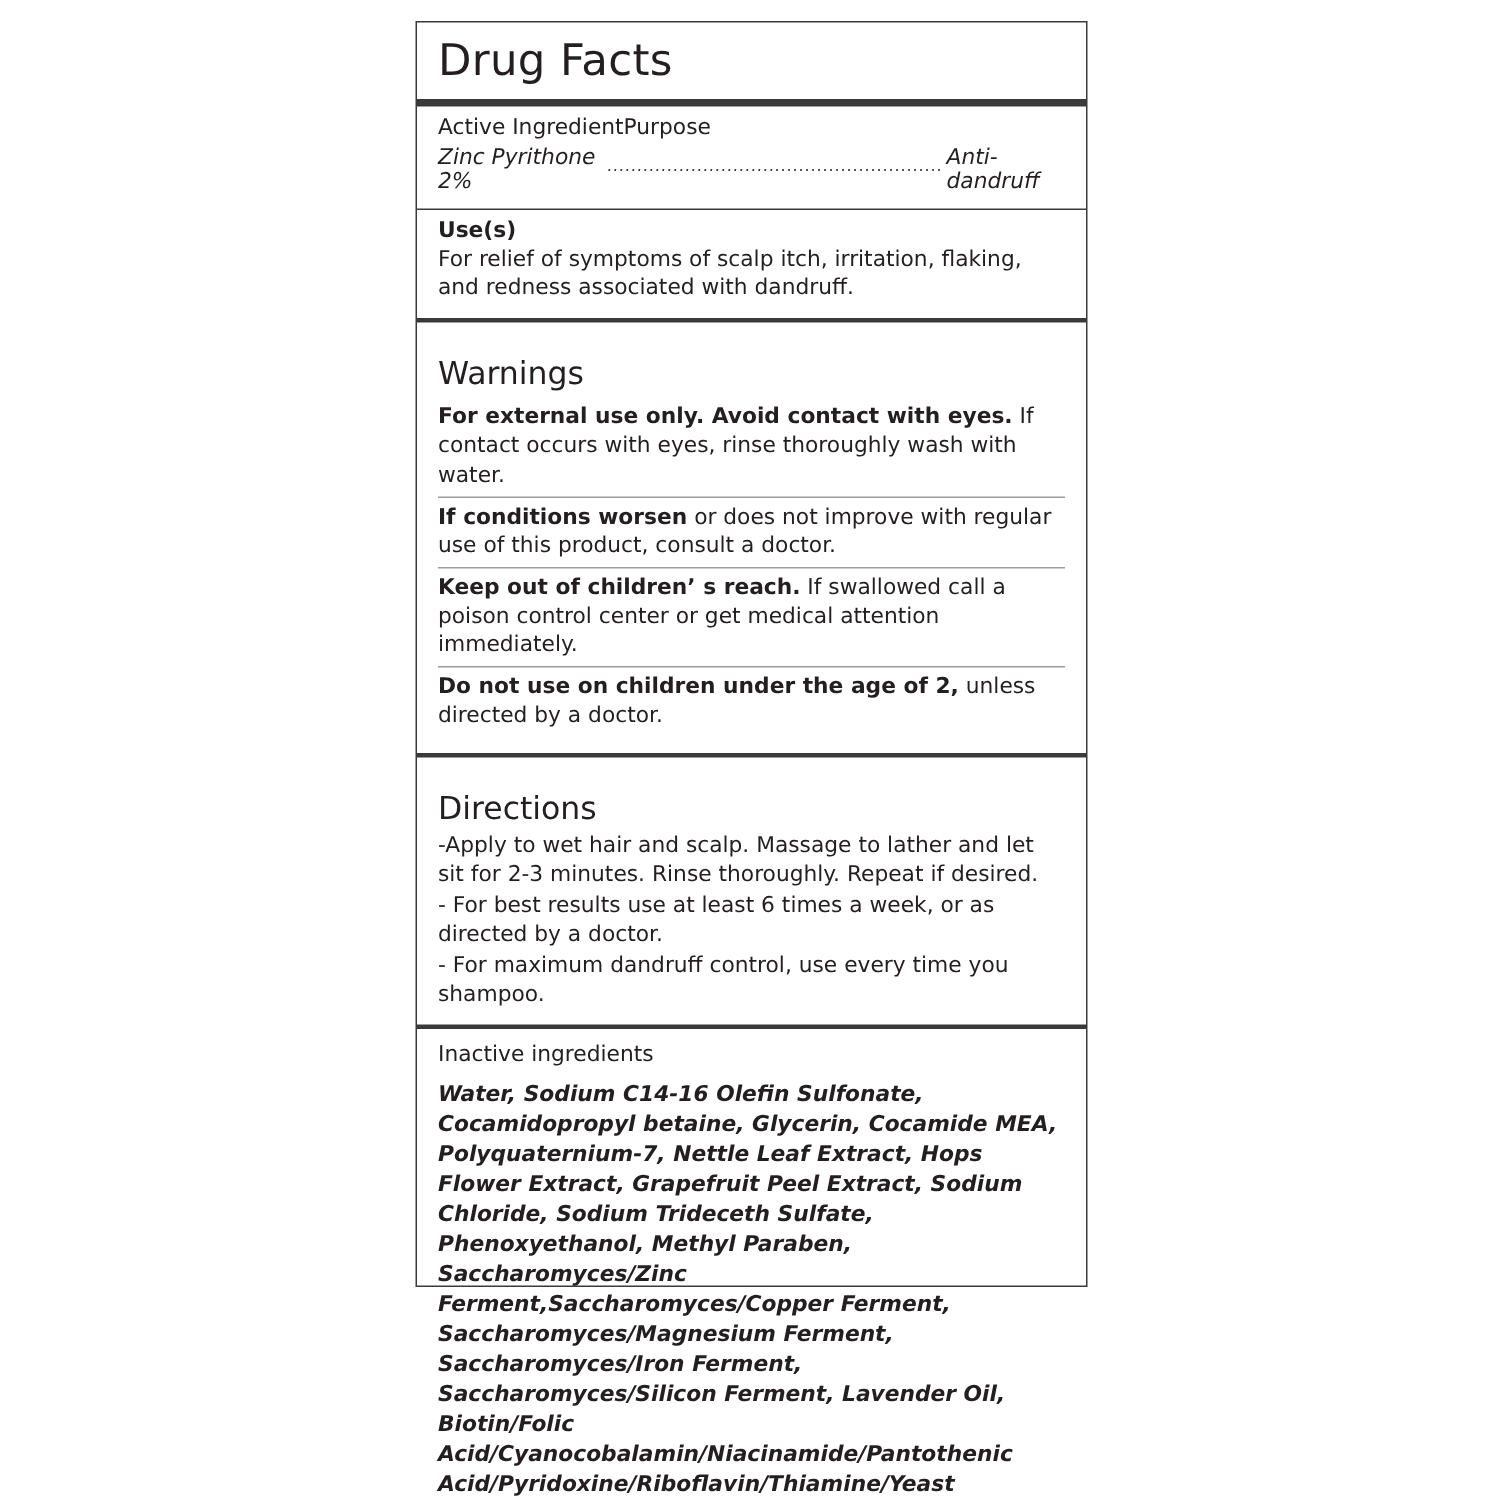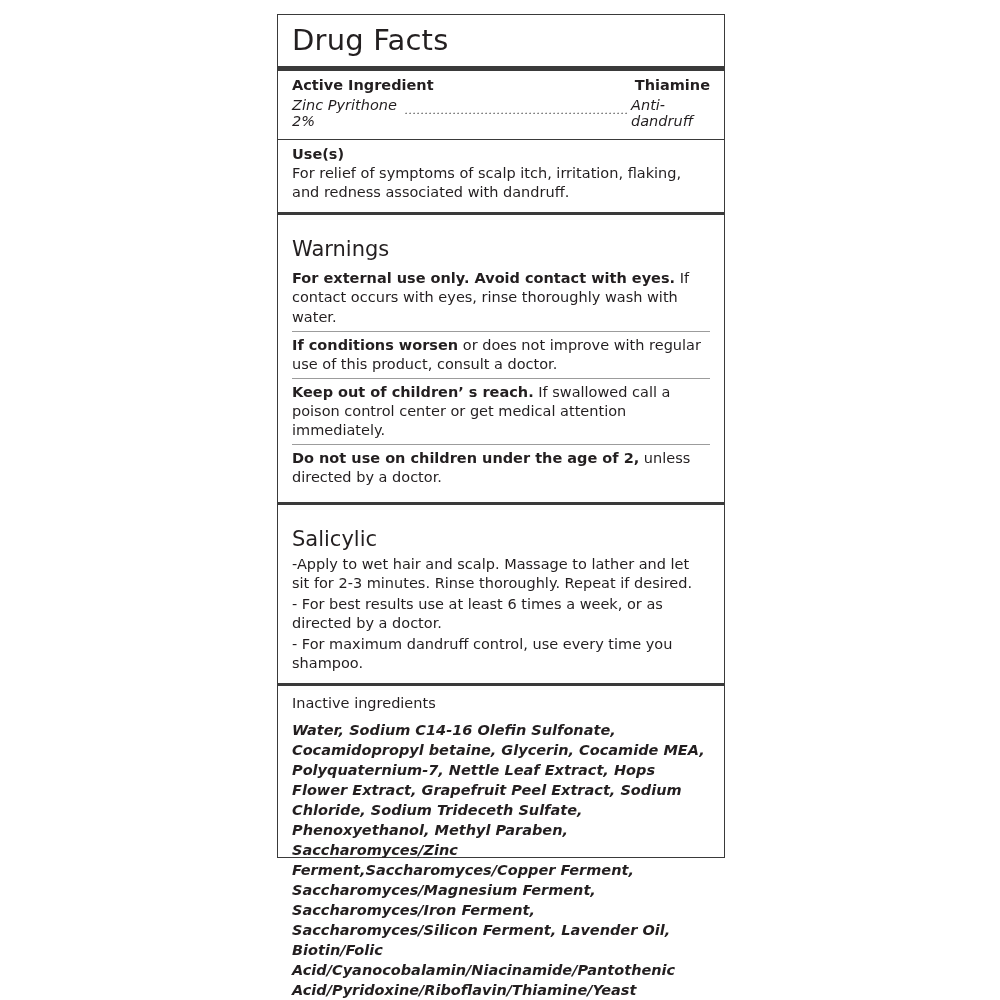--- a/index.html
+++ b/index.html
@@ -39,23 +39,23 @@
   }
   .title {
     font-size: 29px;
     font-weight: normal;
     letter-spacing: 0.2px;
     line-height: 1.1;
     padding: 10px 14px 9px 14px;
   }
   .head-row {
     display: flex;
-    justify-content: space-between;
+    justify-content: flex-start;
     align-items: baseline;
-    font-weight: bold;
+    font-weight: normal;
     font-size: 14.5px;
   }
   .active-line {
     display: flex;
     align-items: center;
     font-style: italic;
     font-size: 14.5px;
     margin-top: 4px;
   }
   .active-line .dots {
@@ -112,21 +112,21 @@
 </head>
 <body>
 
 <div class="panel">
 
   <div class="title rule-thick">Drug Facts</div>
 
   <div class="section rule-thin">
     <div class="head-row">
       <span>Active Ingredient</span>
-      <span>Thiamine</span>
+      <span>Purpose</span>
     </div>
     <div class="active-line">
       <span>Zinc Pyrithone 2%</span>
       <span class="dots">....................................................................</span>
       <span>Anti-dandruff</span>
     </div>
   </div>
 
   <div class="section rule-med">
     <div class="label-bold">Use(s)</div>
@@ -144,21 +144,21 @@
     </div>
     <div class="warn-item divided">
       <b>Keep out of children’ s reach.</b><span> If swallowed call a poison control center or get medical attention immediately.</span>
     </div>
     <div class="warn-item">
       <b>Do not use on children under the age of 2,</b><span> unless directed by a doctor.</span>
     </div>
   </div>
 
   <div class="section rule-med sec-pad-top">
-    <div class="sec-title">Salicylic</div>
+    <div class="sec-title">Directions</div>
     <div class="body-text">-Apply to wet hair and scalp. Massage to lather and let sit for 2-3 minutes. Rinse thoroughly. Repeat if desired.</div>
     <div class="body-text">- For best results use at least 6 times a week, or as directed by a doctor.</div>
     <div class="body-text">- For maximum dandruff control, use every time you shampoo.</div>
   </div>
 
   <div class="section rule-med">
     <div class="body-text">Inactive ingredients</div>
     <div class="italic-block">Water, Sodium C14-16 Olefin Sulfonate, Cocamidopropyl betaine, Glycerin, Cocamide MEA, Polyquaternium-7, Nettle Leaf Extract, Hops Flower Extract, Grapefruit Peel Extract, Sodium Chloride, Sodium Trideceth Sulfate, Phenoxyethanol, Methyl Paraben, Saccharomyces/Zinc Ferment,Saccharomyces/Copper Ferment, Saccharomyces/Magnesium Ferment, Saccharomyces/Iron Ferment, Saccharomyces/Silicon Ferment, Lavender Oil, Biotin/Folic Acid/Cyanocobalamin/Niacinamide/Pantothenic Acid/Pyridoxine/Riboflavin/Thiamine/Yeast Peptides, Yeast Extract, Citric Acid,  Sodium Benzoate, Rosemary Oil, Salicylic Acid, Lecithin, Tea Tree Oil, Peppermint Oil, Cedarwood Oil, Blue #1</div>
   </div>
 

